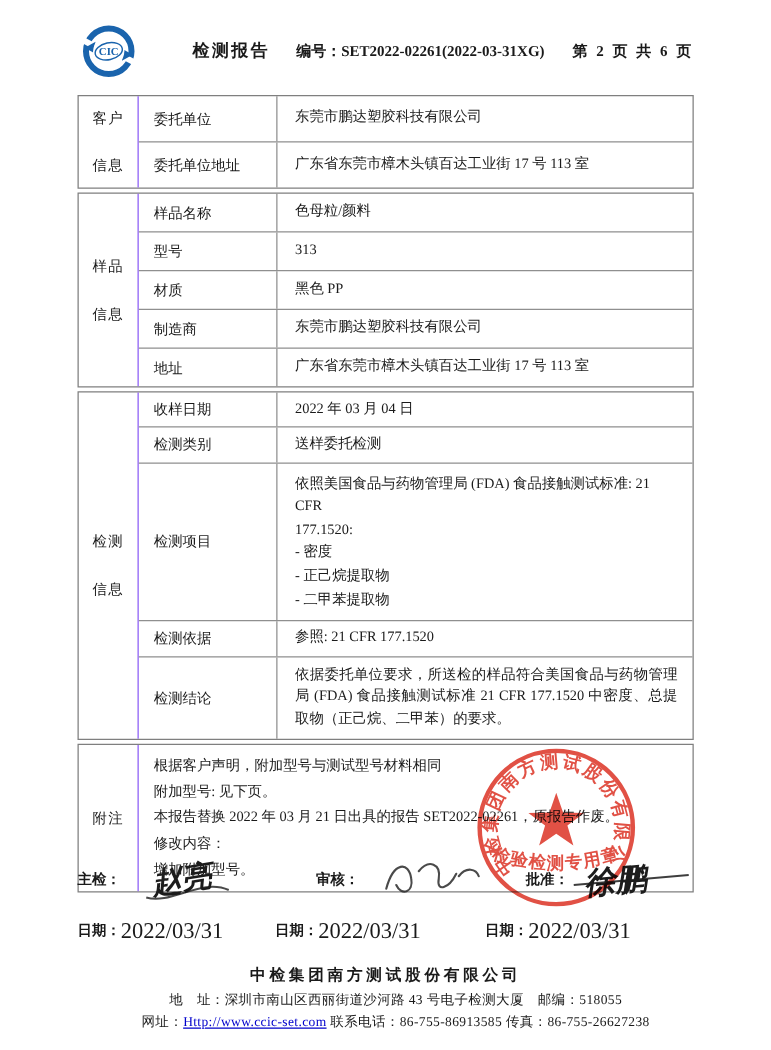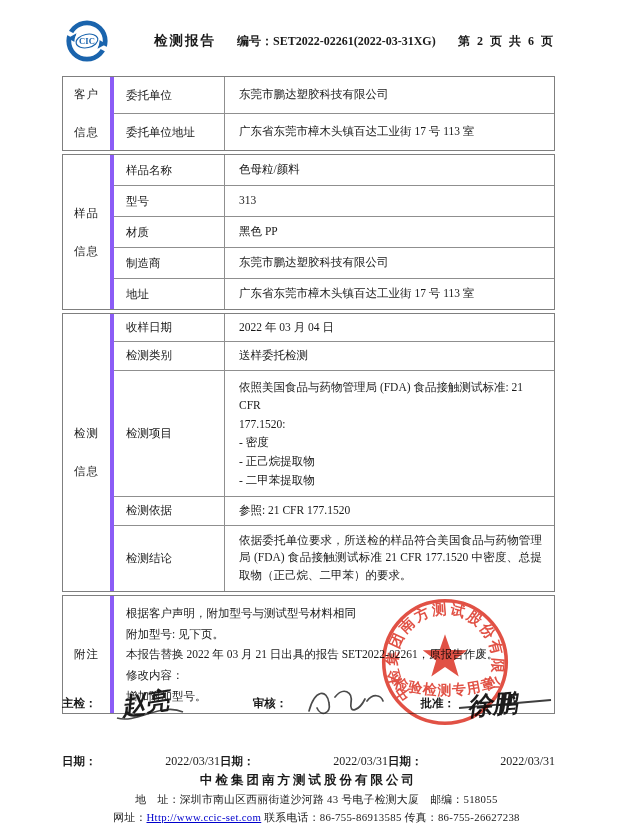--- a/index.html
+++ b/index.html
@@ -10,21 +10,21 @@
   }
   
   .header{position:absolute;top:16px;left:62px;width:493px;height:52px;}
   .logo{position:absolute;left:2px;top:2px;}
   .report-title{position:absolute;left:92px;top:16px;font-size:13.5px;font-weight:bold;letter-spacing:2px;}
   .report-no{position:absolute;left:175px;top:17px;font-size:12px;font-weight:bold;}
   .page-info{position:absolute;right:0px;top:17px;font-size:12px;font-weight:bold;letter-spacing:2px;text-align:center;}
   
   .tables{position:absolute;top:76px;left:62px;width:493px;}
   .sec{display:flex;border:1px solid #7f7f7f;margin-bottom:3px;background:#fff;}
-  .gcell{width:47px;min-width:47px;border-right:4px solid #8b5cf6;display:flex;
+  .gcell{width:47px;min-width:47px;border-right:1px solid #8b5cf6;display:flex;
          flex-direction:column;justify-content:center;align-items:center;gap:23px;
          font-size:11.5px;letter-spacing:1px;}
   .rows{flex:1;display:flex;flex-direction:column;}
   .row{display:flex;border-bottom:1px solid #8f8f8f;}
   .row:last-child{border-bottom:none;}
   .lcell{width:94px;min-width:94px;border-right:1px solid #8f8f8f;
          padding:5px 4px 5px 12px;display:flex;align-items:center;font-size:11.5px;}
   .vcell{flex:1;padding:5px 12px 5px 14px;display:flex;align-items:center;
          font-size:11.5px;white-space:pre-line;line-height:1.5;}
   .sec-customer .row{min-height:36px;}
@@ -34,25 +34,25 @@
   .vcell.justify{text-align:justify;line-height:1.55;padding-top:6px;padding-bottom:6px;}
   .notes-cell{flex:1;padding:7px 14px 7px 12px;font-size:11.5px;line-height:1.8;
               white-space:pre-line;min-height:92px;}
   
   .signoff{position:absolute;top:680px;left:62px;width:493px;height:82px;font-size:11.5px;}
   .sig-row{display:flex;height:46px;gap:19px;}
   .sig-col{display:flex;align-items:center;}
   .sig-col.c1{width:158px;} .sig-col.c2{width:168px;margin-left:32px;} .sig-col.c3{flex:1;}
   .slabel{font-weight:bold;white-space:nowrap;}
   .sigbox{flex:1;display:flex;justify-content:center;align-items:center;}
-  .date-row{display:flex;margin-top:28px;}
+  .date-row{display:flex;margin-top:8px;}
   .date-col{display:flex;align-items:center;}
   .date-col.c1{width:158px;} .date-col.c2{width:168px;} .date-col.c3{flex:1;}
   .dlabel{font-weight:bold;white-space:nowrap;}
-  .dval{flex:1;text-align:right;font-size:12px;}
+  .dval{flex:1;text-align:left;font-size:18px;}
   
   .stamp{position:absolute;left:367px;top:584px;width:156px;height:156px;
          opacity:0.88;mix-blend-mode:multiply;pointer-events:none;}
   
   .footer{position:absolute;top:772px;left:0;width:617px;text-align:center;}
   .f-company{font-size:12.5px;font-weight:bold;letter-spacing:3px;}
   .f-line{font-size:10.8px;margin-top:4px;letter-spacing:0.3px;padding-left:16px;}
   .f-link{text-decoration:underline;cursor:pointer;}
 </style>
 </head>

